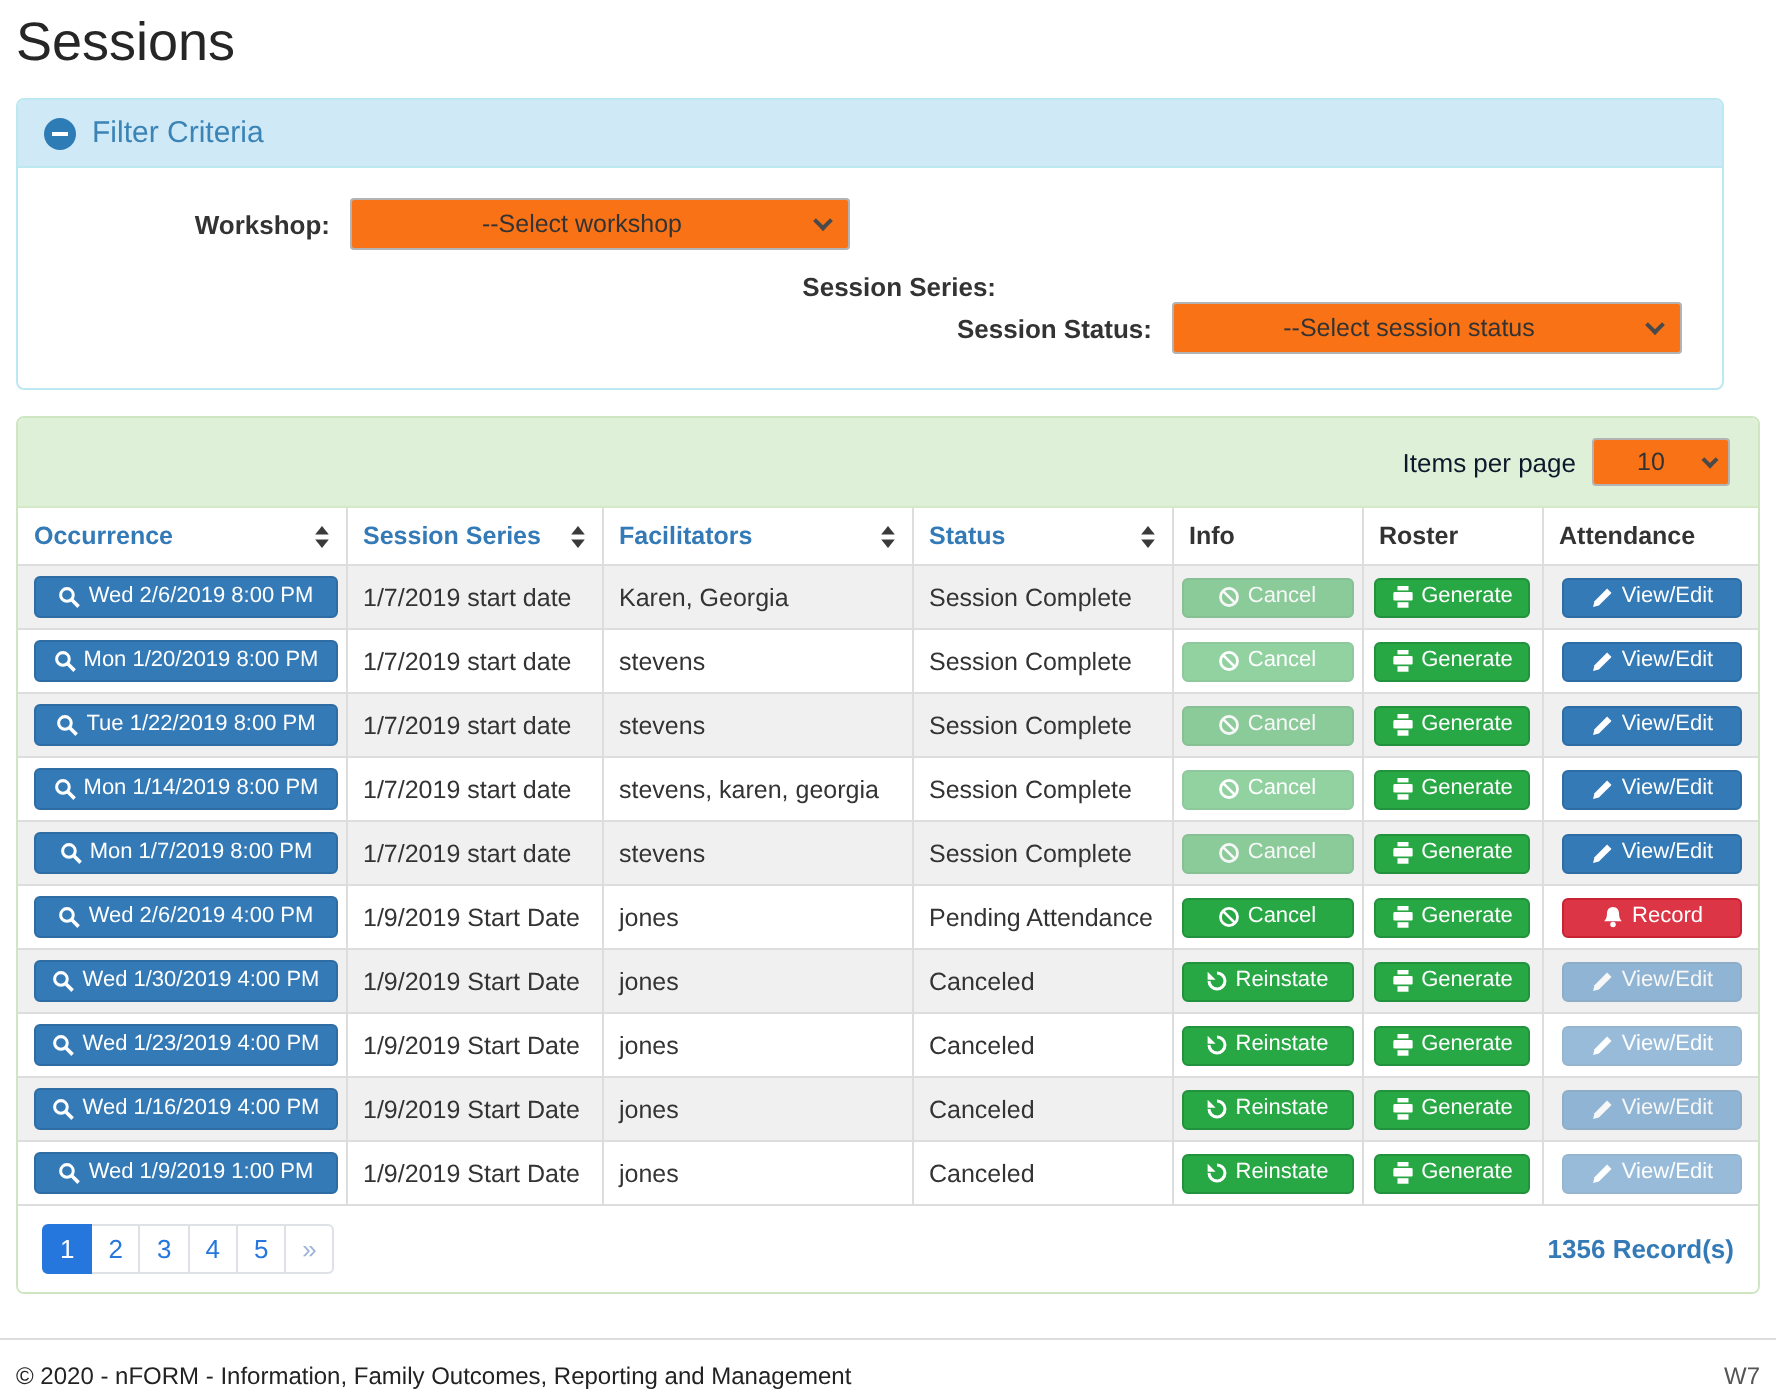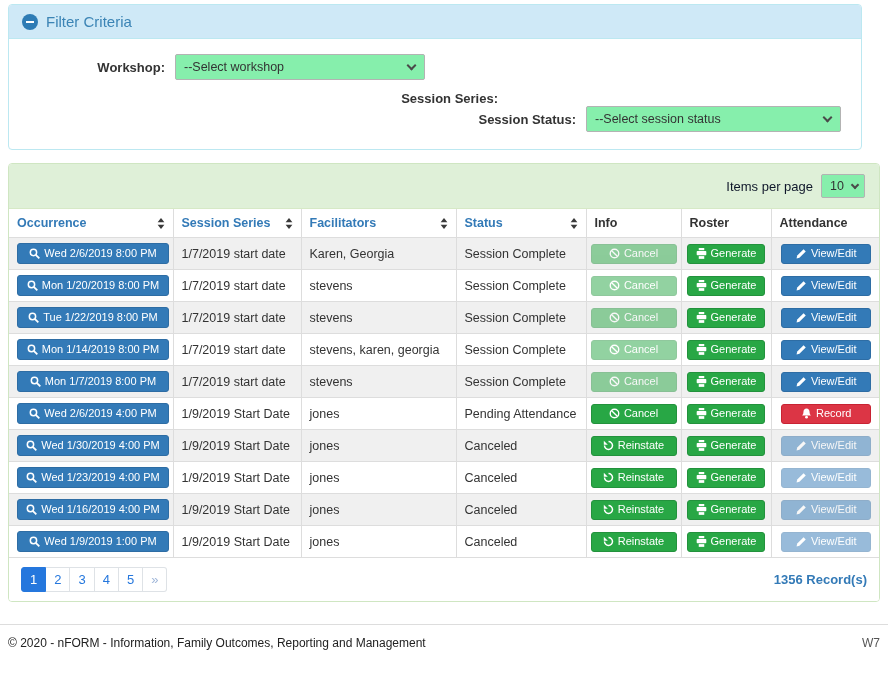--- a/index.html
+++ b/index.html
@@ -18,33 +18,33 @@
     position: relative; display: inline-block; flex: 0 0 16px; }
   .minus-circle::after { content: ""; position: absolute; left: 4px; top: 7px; width: 8px; height: 2px; background: #fff; }
   .panel-body { padding: 15px 20px 17px 8px; }
   .f-row { display: flex; align-items: center; }
   .f-row + .f-row { margin-top: 11px; flex-direction: column; }
   .f-group { display: flex; align-items: center; }
   .f-group.right { margin-left: auto; }
   .f-label { width: 148px; text-align: right; font-weight: bold; font-size: 13px; color: #333; margin-right: 10px; }
   .f-label.narrow { width: 140px; }
   .select-wrap { position: relative; display: inline-block; }
-  .select-wrap select { appearance: none; -webkit-appearance: none; background: #86efac;
+  .select-wrap select { appearance: none; -webkit-appearance: none; background: #f97316;
     border: 1px solid #b3b3b3; border-radius: 2px; font-family: "Liberation Sans", sans-serif;
-    font-size: 12.5px; color: #333; padding: 3px 26px 3px 8px; width: 100%; height: 26px; cursor: pointer; }
+    font-size: 12.5px; color: #333; padding: 3px 26px 3px 8px; width: 100%; height: 26px; cursor: pointer; text-align: center; }
   .chev { position: absolute; right: 10px; top: 8px; width: 7px; height: 7px;
     border-right: 2px solid #4a4a4a; border-bottom: 2px solid #4a4a4a; transform: rotate(45deg); pointer-events: none; }
   .w-250 { width: 250px; } .w-255 { width: 255px; }
 
   
   .table-panel { border: 1px solid #cfe6c2; border-radius: 4px; margin-top: 13px; overflow: hidden; background: #fff; }
   .table-topbar { display: flex; justify-content: flex-end; align-items: center; gap: 8px;
     background: #dff0d8; padding: 10px 14px; border-bottom: 1px solid #d6e9c6; }
   .ipp-label { font-size: 13px; color: #0f172a; }
-  .ipp-select-wrap { width: 44px; }
+  .ipp-select-wrap { width: 69px; }
   .ipp-select-wrap select { height: 24px; padding: 2px 18px 2px 8px; }
   .ipp-select-wrap .chev { right: 7px; top: 8px; width: 6px; height: 6px; }
 
   table.sessions { width: 100%; border-collapse: collapse; table-layout: fixed; }
   col.c-occ { width: 164px; } col.c-ser { width: 128px; } col.c-fac { width: 155px; }
   col.c-sta { width: 130px; } col.c-inf { width: 95px; } col.c-ros { width: 90px; } col.c-att { width: 110px; }
   th { text-align: left; font-size: 12.5px; font-weight: bold; padding: 7px 8px;
     border: 1px solid #ddd; border-top: none; background: #fff; color: #333; }
   th.sortable { color: #337ab7; cursor: pointer; }
   th:first-child, td:first-child { border-left: none; }
@@ -82,20 +82,21 @@
   .footer { border-top: 1px solid #ddd; margin-top: 22px; }
   .footer-inner { display: flex; justify-content: space-between; align-items: center; padding: 11px 8px 12px 8px; }
   .copyright { font-size: 12px; color: #222; }
   .env { font-size: 12px; color: #555; }
 </style>
 </head>
 <body>
 
 <div class="page">
 
+  <h1 class="page-title">Sessions</h1>
 
   <div class="filter-panel">
     <div class="panel-heading">
       <span class="minus-circle"></span>
       <span>Filter Criteria</span>
     </div>
     <div class="panel-body">
       <div class="f-row">
         <div class="f-group">
           <label class="f-label">Workshop:</label>

